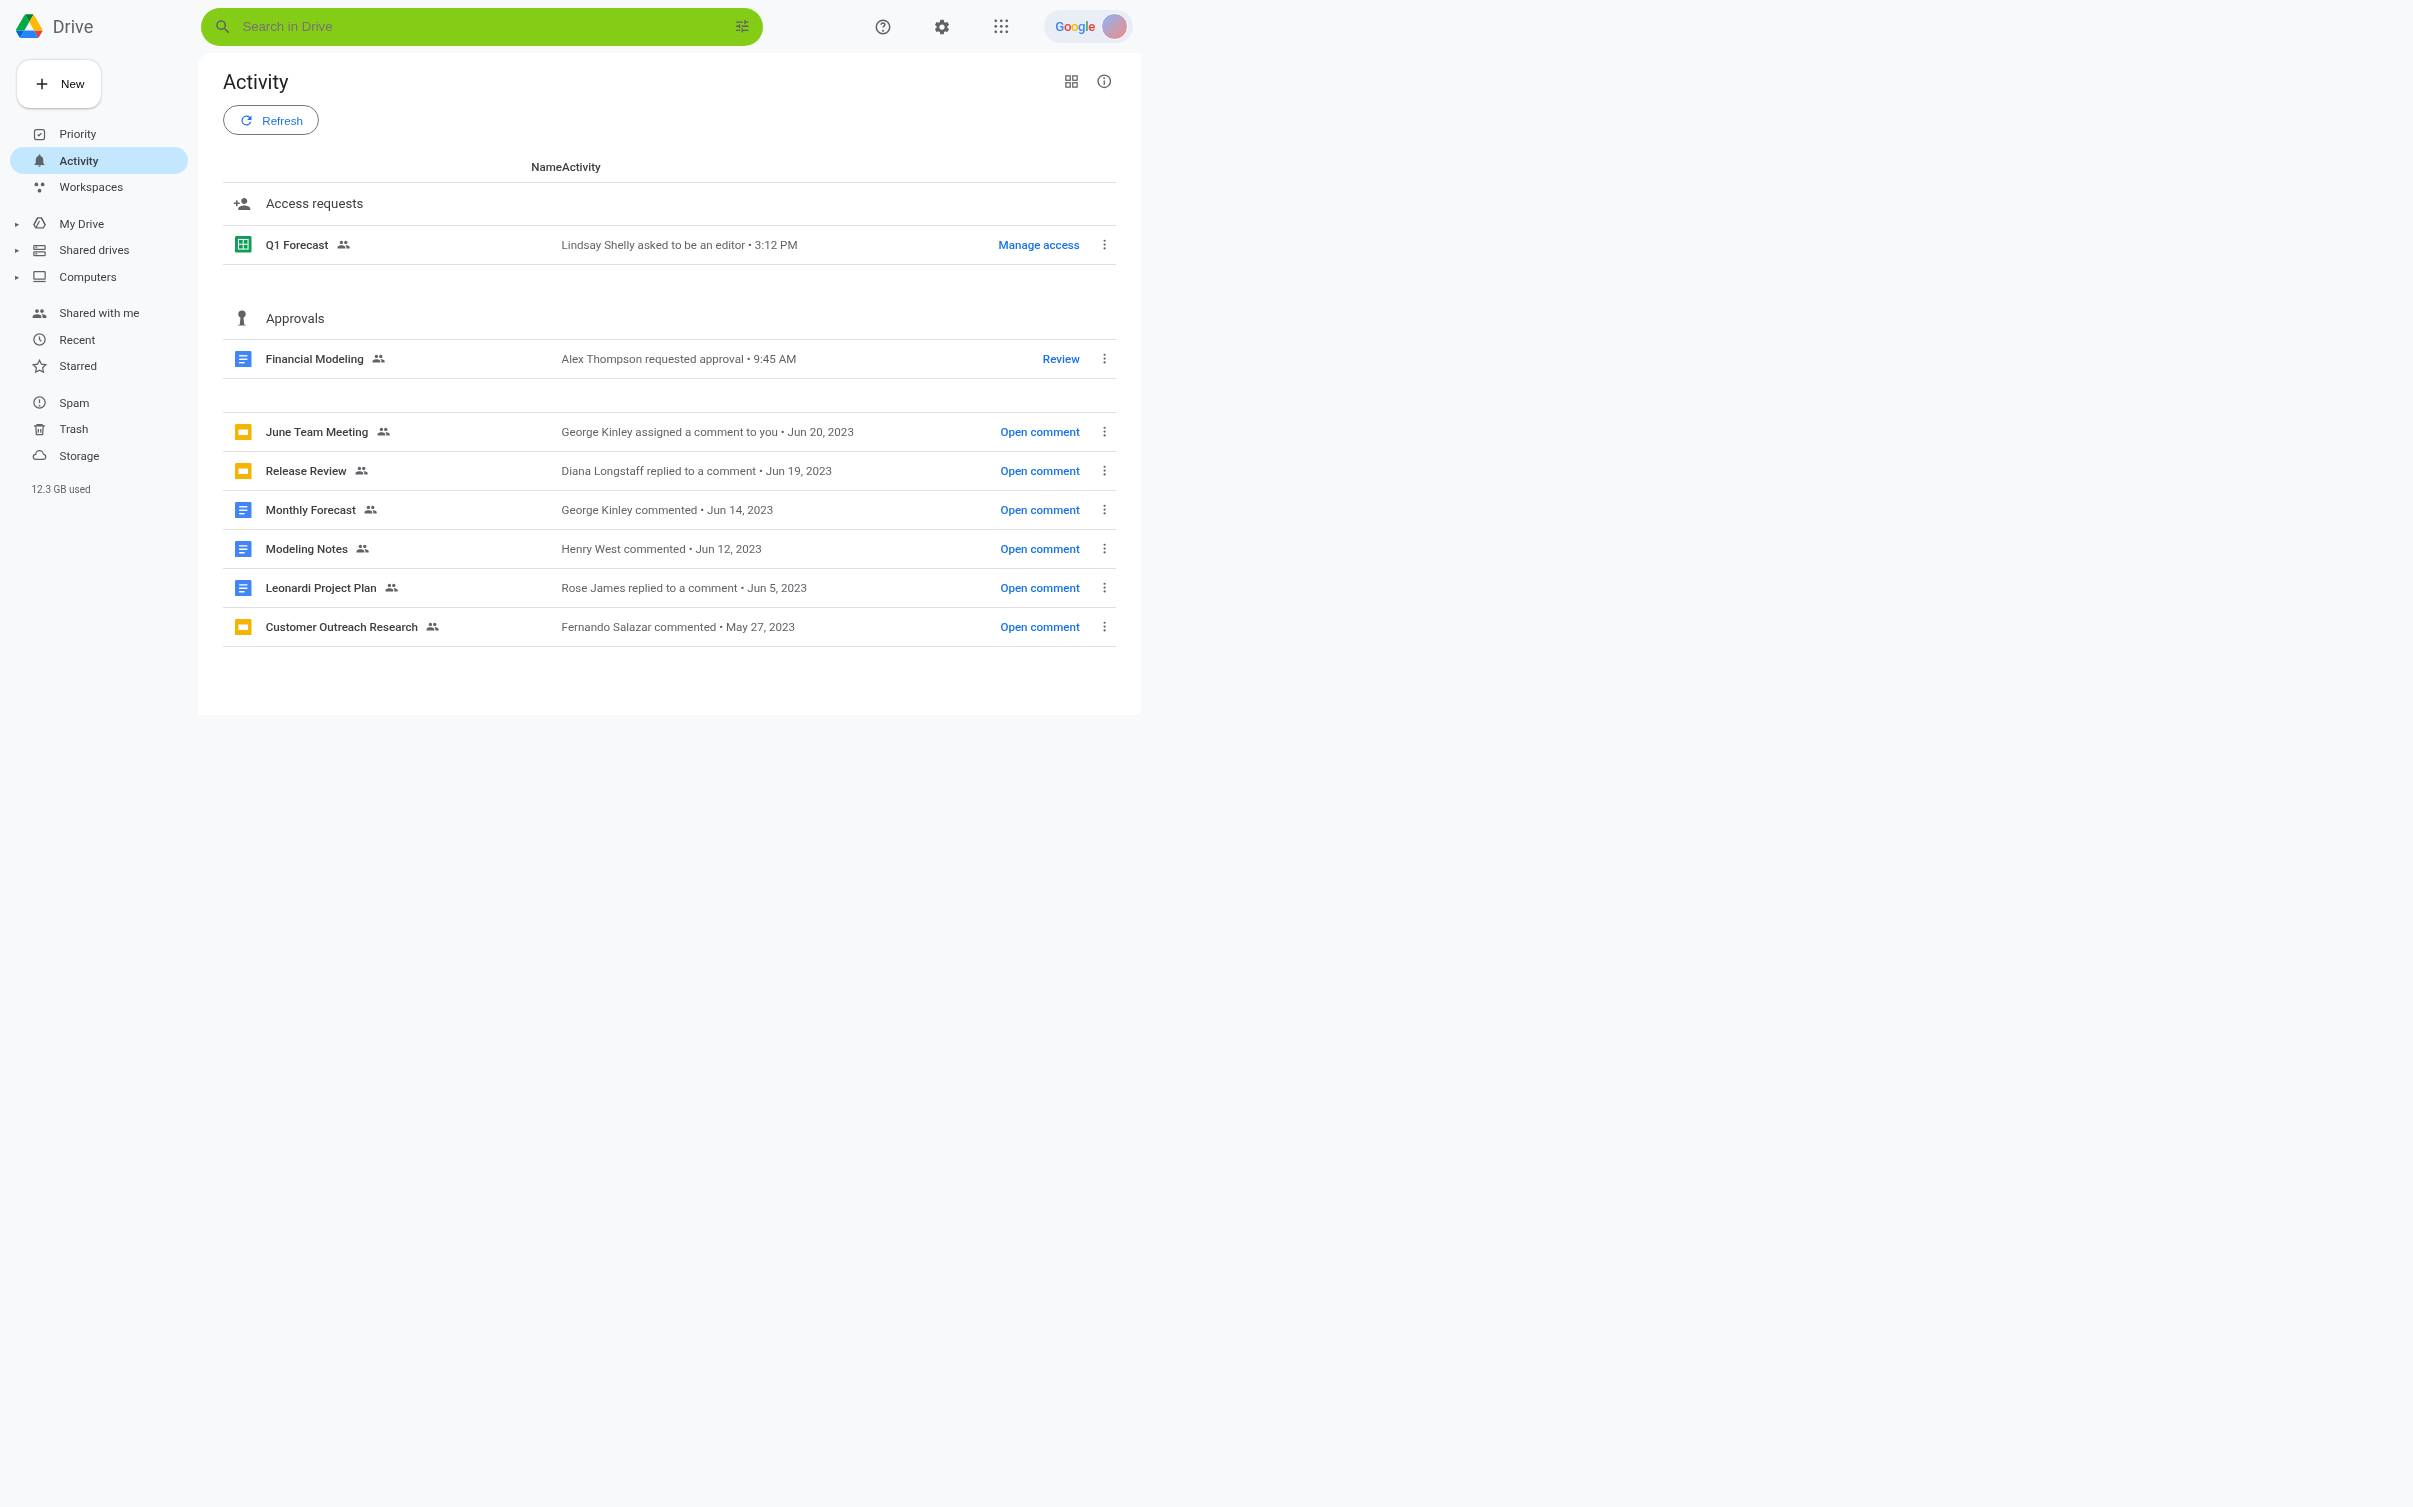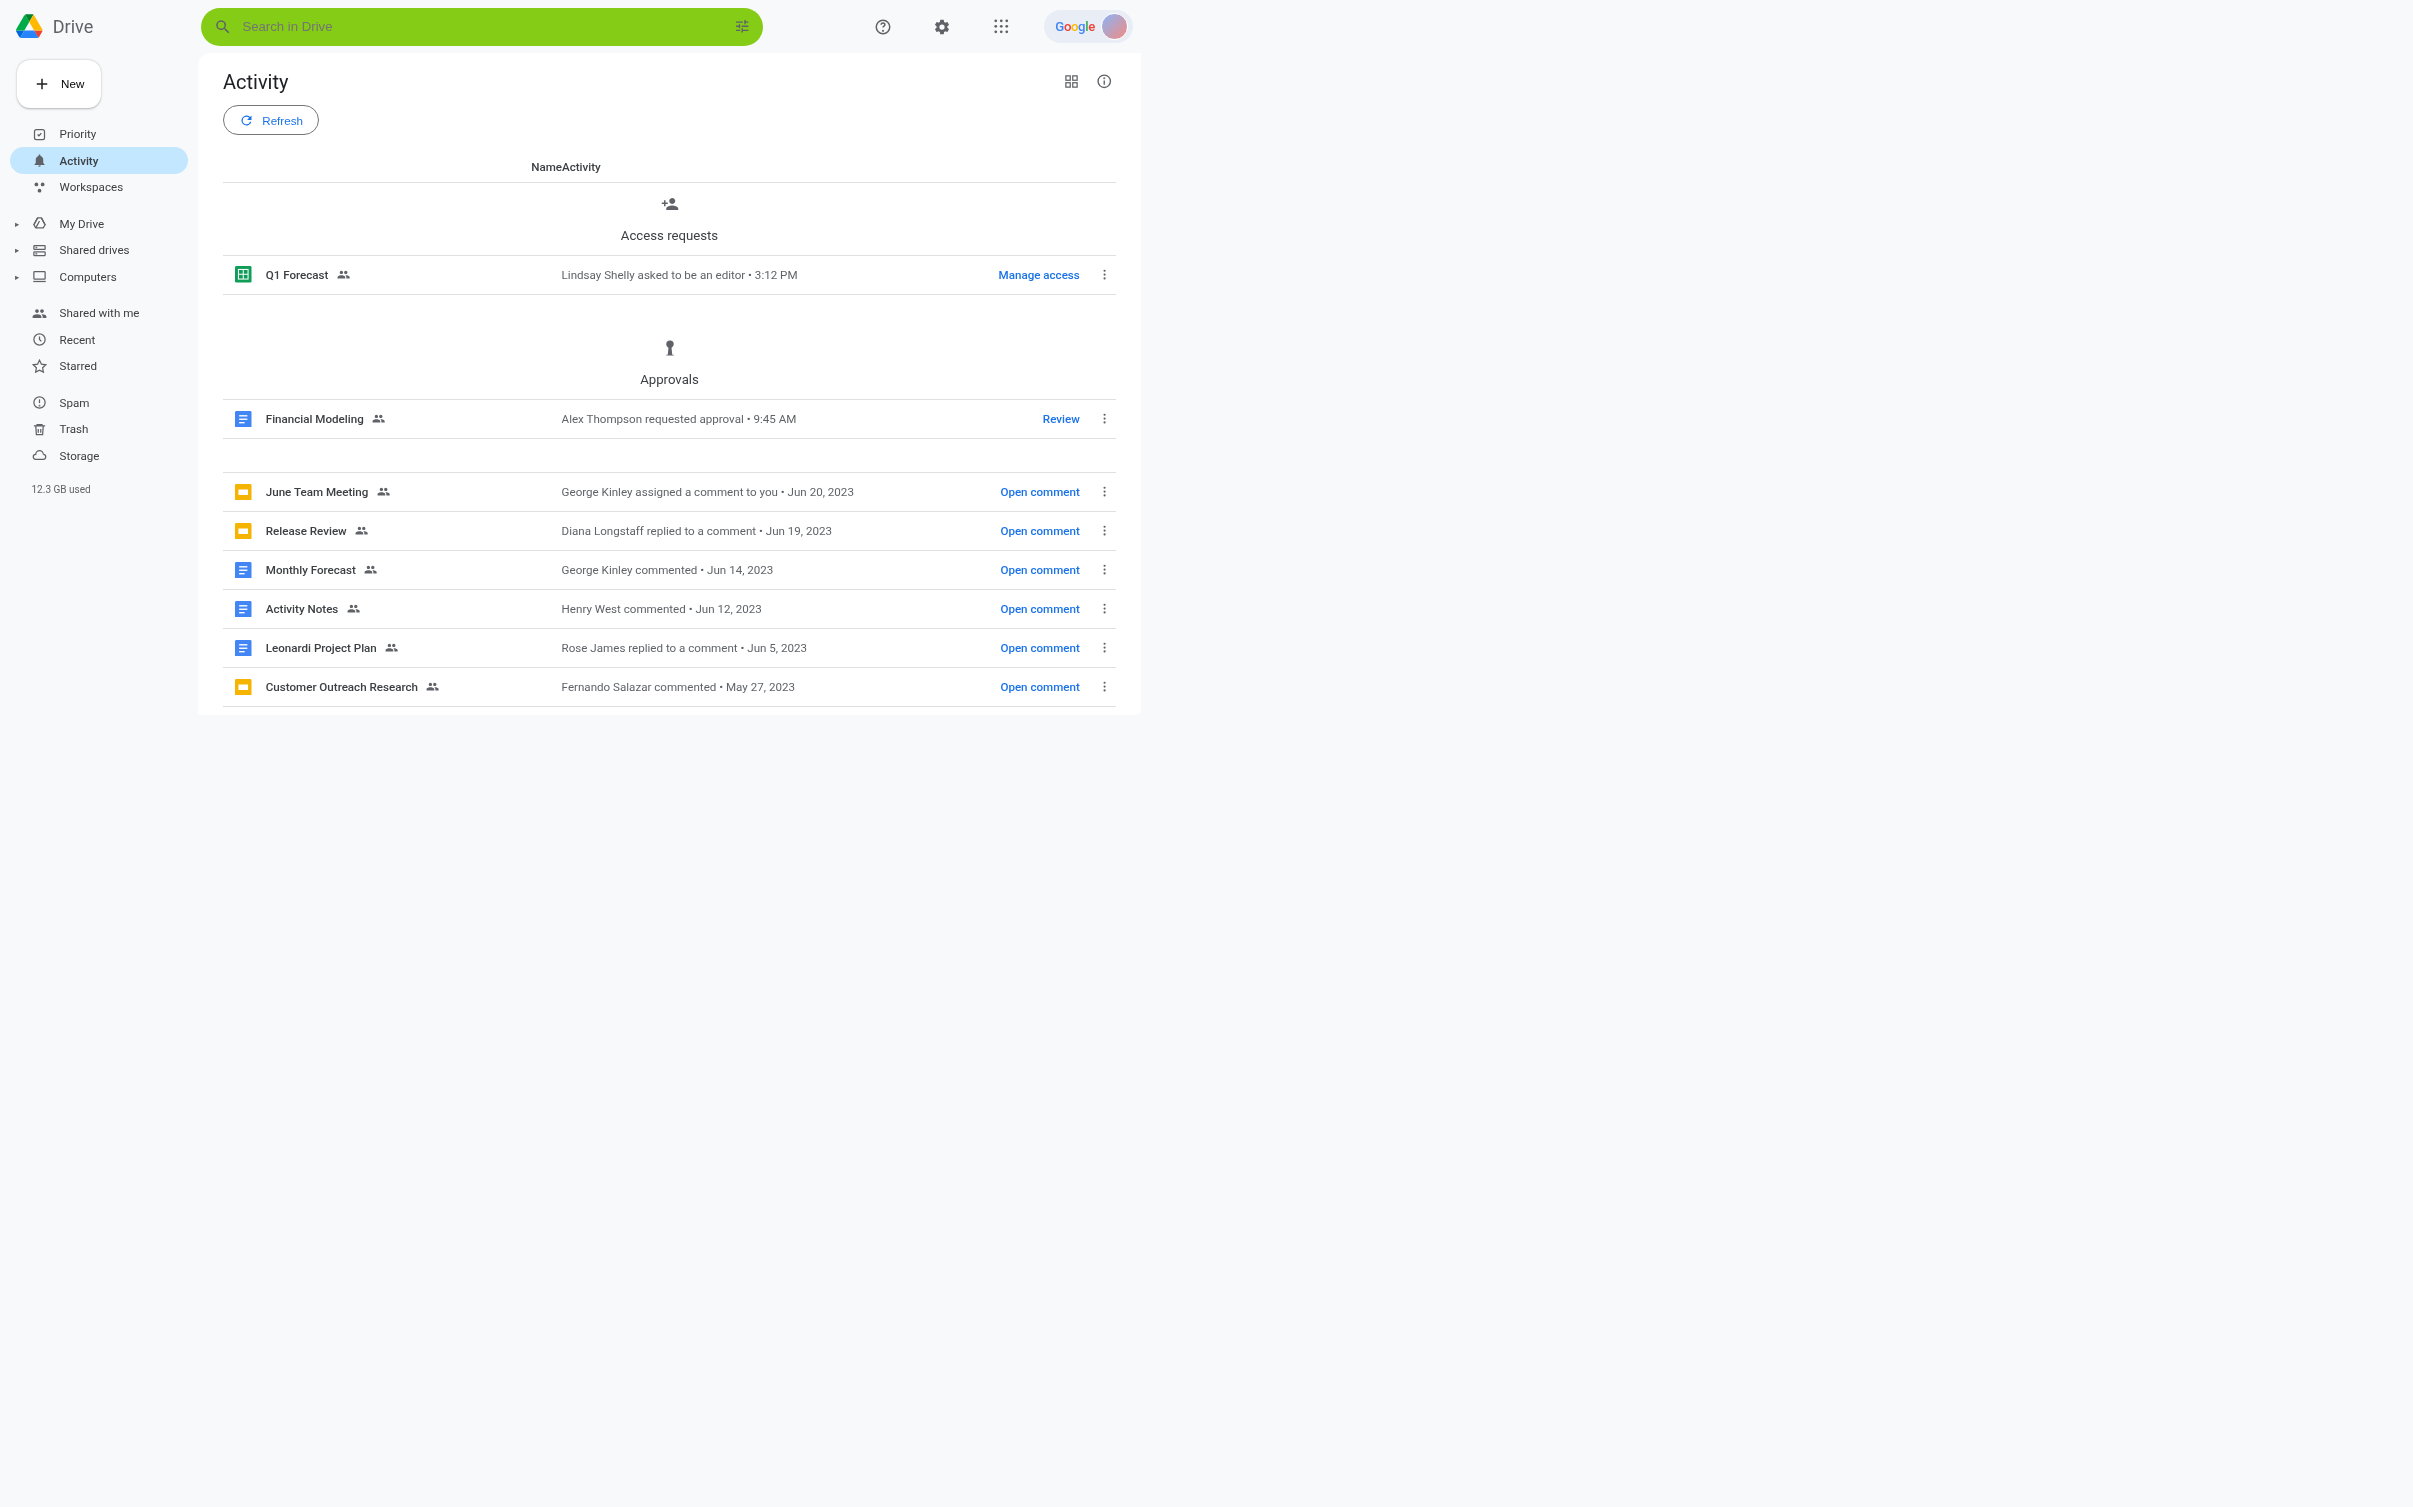--- a/index.html
+++ b/index.html
@@ -206,21 +206,20 @@
 }
 .col-name { width: 339px; }
 .section-header {
   display: flex;
   align-items: center;
   gap: 15px;
   padding: 11.6px 10px;
   font-size: 13.2px;
   font-weight: 400;
   color: #3c4043;
-  flex-direction: column;
 }
 .section-icon {
   width: 18px; height: 18px;
   color: #5f6368;
   display: flex; align-items: center; justify-content: center;
 }
 .row {
   display: flex;
   align-items: center;
   padding: 10px 0 10px 11.6px;
@@ -654,21 +653,21 @@
             <div class="row">
               <div class="name-col">
                 <span class="file-icon">
                   <svg width="16.5" height="16.5" viewBox="0 0 24 24">
                     <rect width="24" height="24" rx="2" fill="#4285f4"></rect>
                     <line x1="6" y1="7" x2="18" y2="7" stroke="#fff" stroke-width="2"></line>
                     <line x1="6" y1="12" x2="18" y2="12" stroke="#fff" stroke-width="2"></line>
                     <line x1="6" y1="17" x2="14" y2="17" stroke="#fff" stroke-width="2"></line>
                   </svg>
                 </span>
-                <span class="file-name">Activity Notes</span>
+                <span class="file-name">Modeling Notes</span>
                 <span class="shared-icon">
                   <svg width="13.2" height="13.2" viewBox="0 0 24 24" fill="currentColor">
                     <path d="M16 11c1.66 0 3-1.34 3-3s-1.34-3-3-3-3 1.34-3 3 1.34 3 3 3m-8 0c1.66 0 3-1.34 3-3S9.66 5 8 5 5 6.34 5 8s1.34 3 3 3m0 2c-2.33 0-7 1.17-7 3.5V19h14v-2.5c0-2.33-4.67-3.5-7-3.5m8 0c-.29 0-.62.02-.97.05 1.16.84 1.97 1.97 1.97 3.45V19h6v-2.5c0-2.33-4.67-3.5-7-3.5"></path>
                   </svg>
                 </span>
               </div>
               <div class="activity-col">Henry West commented • Jun 12, 2023</div>
               <div class="action-col">Open comment</div>
               <div class="more-btn">
                 <svg width="13.2" height="13.2" viewBox="0 0 24 24" fill="currentColor">

